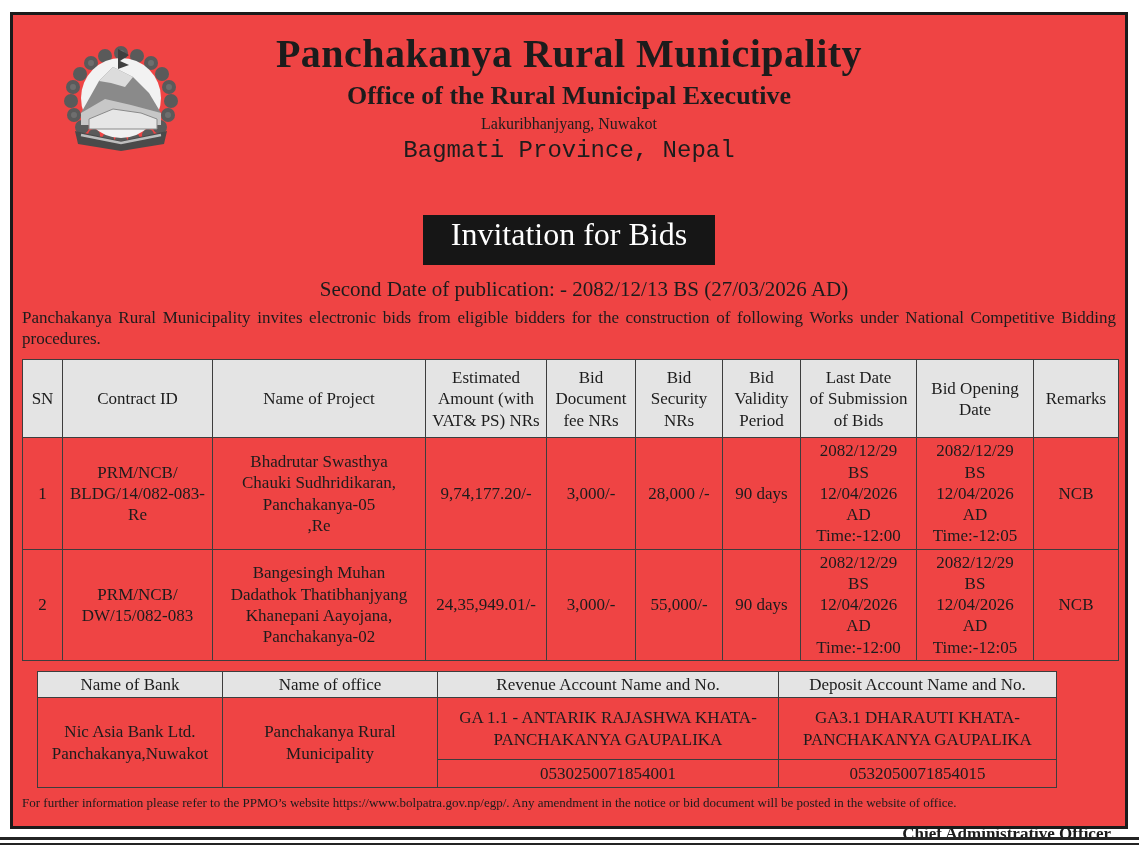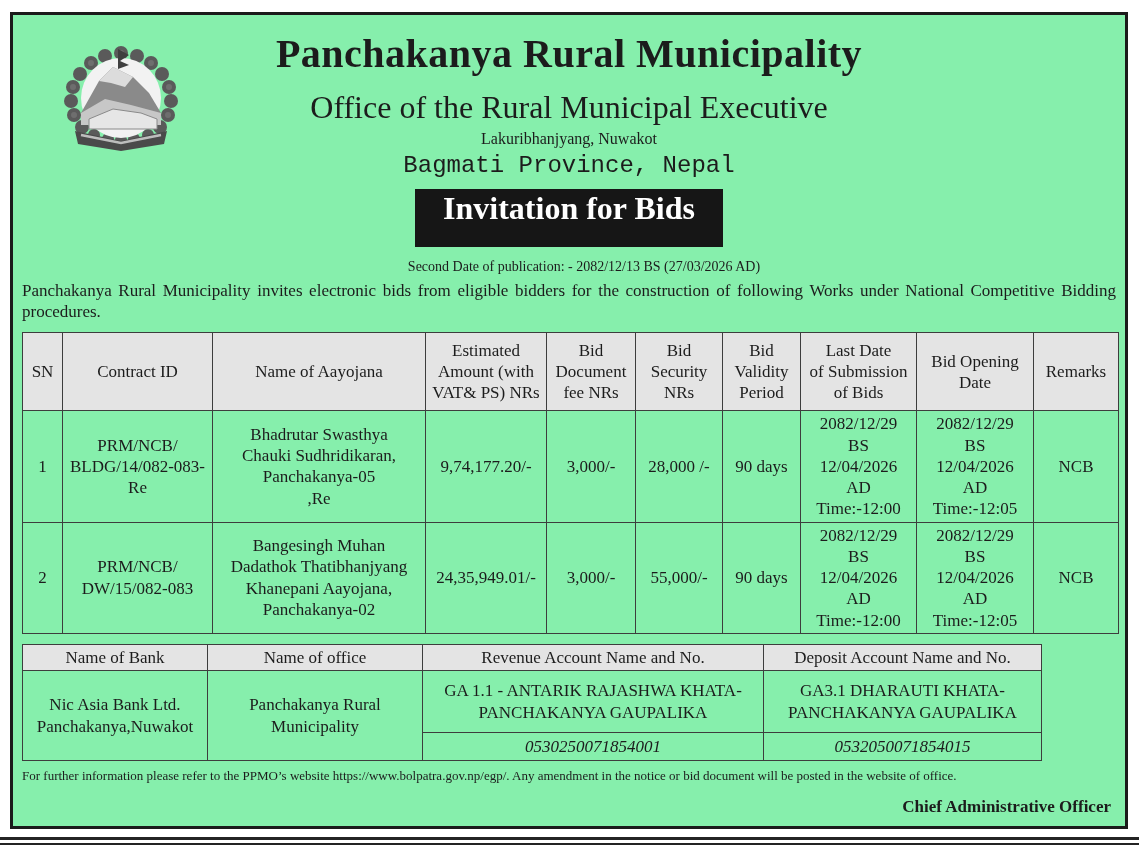--- a/index.html
+++ b/index.html
@@ -14,74 +14,75 @@
     overflow: hidden;
   }
   .notice {
     position: absolute;
     left: 10px;
     top: 12px;
     width: 1118px;
     height: 817px;
     border: 3px solid #1b1b1b;
     box-sizing: border-box;
-    background: #86efac;
+    background: #ef4444;
   }
   .emblem {
     position: absolute;
     left: 48px;
     top: 28px;
     width: 120px;
     height: 112px;
   }
   .head-block {
     text-align: center;
     padding-top: 16px;
     line-height: 1.15;
   }
   .org-name {
     font-size: 40px;
     font-weight: bold;
     letter-spacing: 0.5px;
   }
-  .office-line { font-size: 32px; margin-top: 12px; }
+  .office-line { font-size: 26px; margin-top: 4px; font-weight: bold; }
   .address-line { font-size: 16px; margin-top: 4px; }
   .province-line { font-size: 24px; margin-top: 4px; font-family: Liberation Mono, monospace; }
   .banner-wrap { text-align: center; margin-top: 9px; }
   .banner {
     display: inline-block;
     background: #161616;
     color: #ffffff;
     font-size: 32px;
-    font-weight: bold;
-    padding: 1px 28px 20px 28px;
+    font-weight: normal;
+    padding: 1px 28px 12px 28px;
+    margin-top: 41px;
   }
   .pub-line {
     text-align: center;
-    font-size: 14px;
+    font-size: 21px;
     margin-top: 12px;
     padding-left: 30px;
   }
   .intro {
     font-size: 17px;
     margin: 5px 9px 0 9px;
     text-align: justify;
     line-height: 1.25;
   }
   table {
     border-collapse: collapse;
     table-layout: fixed;
     font-size: 17px;
   }
   .bids-table {
     margin: 10px 0 0 9px;
     width: 1096px;
   }
   .bank-table {
-    margin: 10px 0 0 9px;
+    margin: 10px 0 0 24px;
     width: 1019px;
     border-radius: 14px;
   }
   th, td {
     border: 1.5px solid #3d3d3d;
     text-align: center;
     vertical-align: middle;
     padding: 2px 4px;
     white-space: pre-line;
     line-height: 1.25;
@@ -89,21 +90,21 @@
     overflow: hidden;
   }
   th {
     background: #e4e4e4;
     font-weight: normal;
   }
   .bids-table th { height: 78px; }
   .bids-table td { height: 110px; }
   .bank-table th { height: 26px; }
   .bank-table .acct-name-cell { height: 62px; }
-  .bank-table .acct-no-cell { height: 28px; font-style: italic; }
+  .bank-table .acct-no-cell { height: 28px; }
   .footer-text {
     font-size: 13px;
     margin: 7px 9px 0 9px;
     text-align: justify;
     line-height: 1.3;
   }
   .signature {
     font-size: 17px;
     font-weight: bold;
     text-align: right;
@@ -194,21 +195,21 @@
         <col style="width:87px">
         <col style="width:78px">
         <col style="width:116px">
       <col style="width:117px">
         <col style="width:85px">
     </colgroup>
     <tbody>
         <tr>
       <th>SN</th>
       <th>Contract ID</th>
-      <th>Name of Aayojana</th>
+      <th>Name of Project</th>
       <th>Estimated
 Amount (with
 VAT&amp; PS) NRs</th>
       <th>Bid
 Document
 fee NRs</th>
       <th>Bid
 Security
 NRs</th>
       <th>Bid

